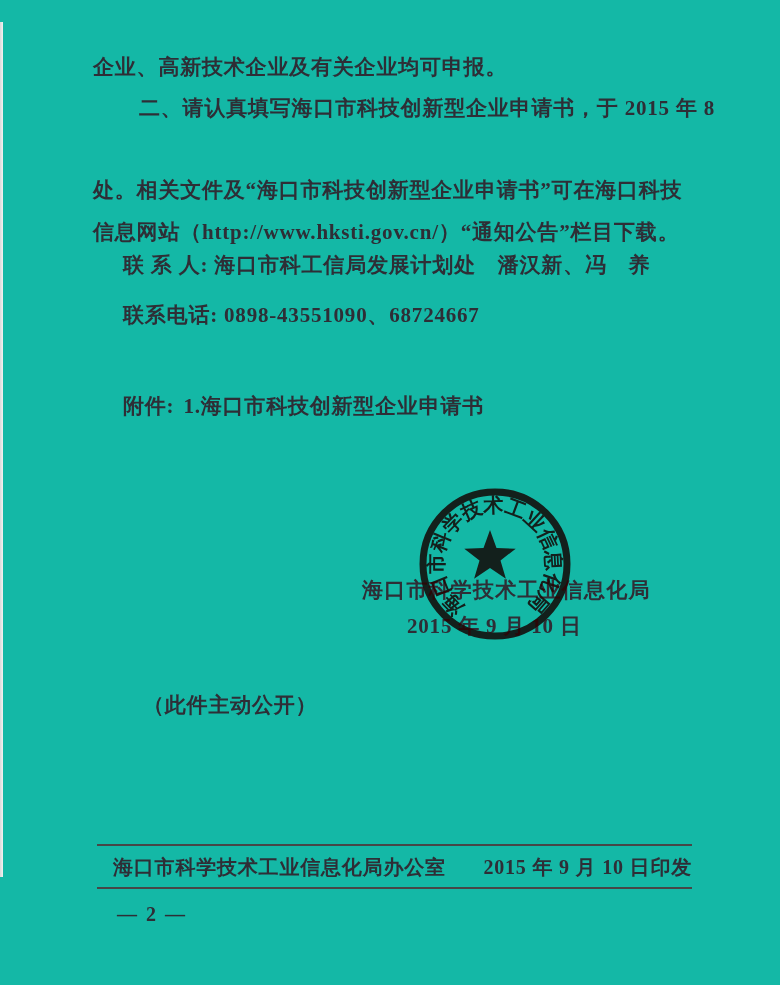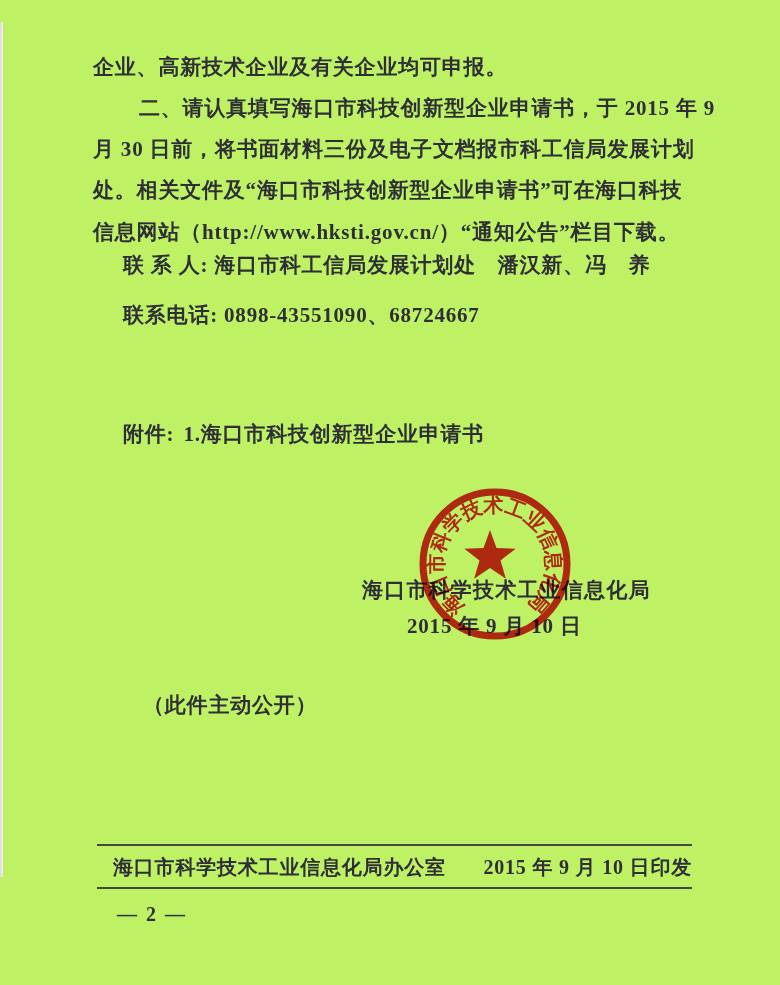--- a/index.html
+++ b/index.html
@@ -1,19 +1,19 @@
 <!DOCTYPE html>
 <html><head>
 <meta charset="utf-8">
 <style>
   html,body { margin:0; padding:0; background:#ffffff; }
   .page {
     position:relative;
     width:780px; height:985px;
-    background:#bef264;
+    background:#14b8a6;
     overflow:hidden;
     font-family:"Liberation Serif","DejaVu Serif",serif;
     color:#2e2e36;
   }
   .scan-edge {
     position:absolute; left:0; top:22px; width:3px; height:855px;
     background:linear-gradient(to right,#d9d9d9,#f2f2f2);
   }
   .tl {
     position:absolute;
@@ -36,28 +36,27 @@
   .pagenum { font-size:20px; letter-spacing:2px; }
 </style>
 </head>
 <body>
 
 <div class="page">
 
   <div class="scan-edge"></div>
 
   <div class="tl" style="left:93px;  top:53px;">企业、高新技术企业及有关企业均可申报。</div>
-  <div class="tl" style="left:139px; top:94px;">二、请认真填写海口市科技创新型企业申请书，于 2015 年 9</div>
-  <div class="tl" style="left:93px;  top:135px;">月 30 日前，将书面材料三份及电子文档报市科工信局发展计划</div>
+  <div class="tl" style="left:139px; top:94px;">二、请认真填写海口市科技创新型企业申请书，于 2015 年 8</div>
   <div class="tl" style="left:93px;  top:176px;font-family:Liberation Serif, serif;">处。相关文件及“海口市科技创新型企业申请书”可在海口科技</div>
   <div class="tl" style="left:93px;  top:218px;">信息网站（http://www.hksti.gov.cn/）“通知公告”栏目下载。</div>
   <div class="tl" style="left:123px; top:251px;">联 系 人: 海口市科工信局发展计划处　潘汉新、冯　养</div>
   <div class="tl" style="left:123px; top:301px;">联系电话: 0898-43551090、68724667</div>
 
-  <div class="tl" style="left:123px; top:420px;">
+  <div class="tl" style="left:123px; top:392px;">
     <span class="attach-label">附件:</span><span>1.海口市科技创新型企业申请书</span>
   </div>
 
   <div class="tl" style="left:362px; top:576px; letter-spacing:1.2px;">海口市科学技术工业信息化局</div>
   <div class="tl" style="left:407px; top:612px;">2015 年 9 月 10 日</div>
 
   <svg class="seal" width="166" height="166" viewBox="0 0 166 166">
     <defs>
       <path id="sealArc" d="M 53.2 121.6 A 52 52 0 1 1 112.8 121.6" fill="none"></path>
     </defs>

